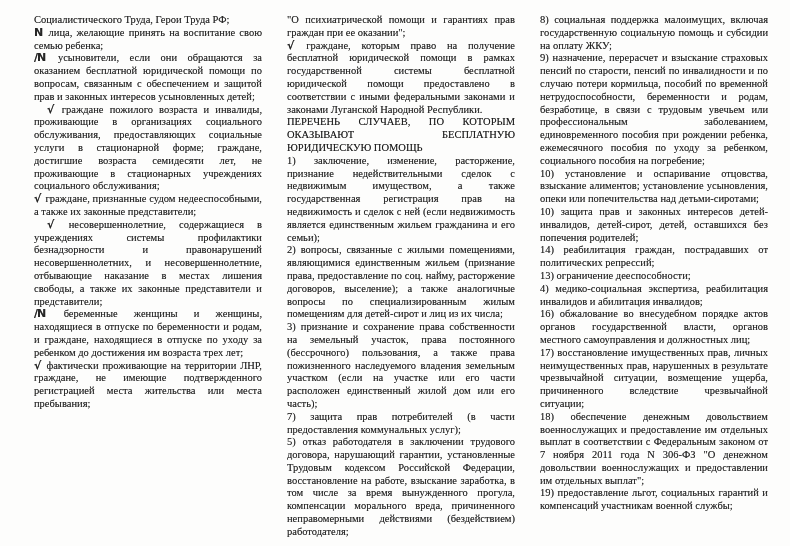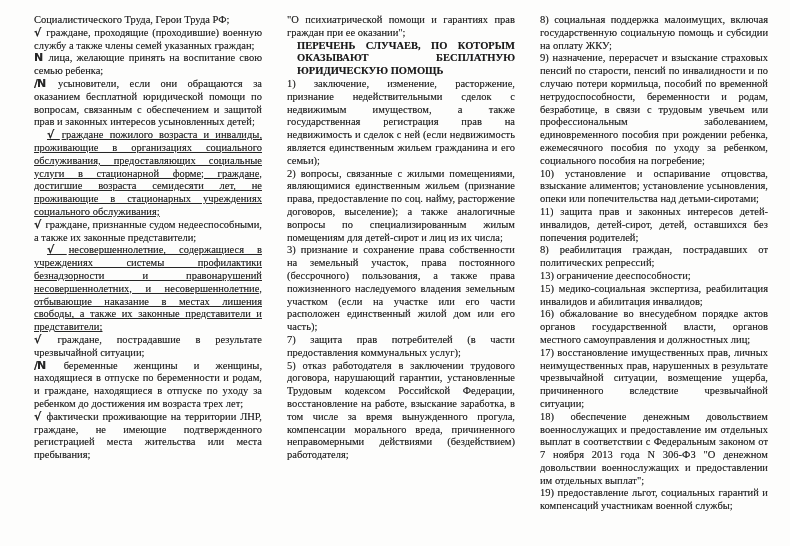--- a/index.html
+++ b/index.html
@@ -24,64 +24,62 @@
     overflow: hidden;
   }
   .para {
     font-size: 10.5px;
     line-height: 12.8px;
     text-align: justify;
     color: #262626;
     text-shadow: 0 0 0.45px rgba(45,45,45,0.55);
   }
   .para.heading {
-    font-weight: bold;
+    font-weight: normal;
     color: #1b1b1b;
-    margin-left: 10px;
   }
-  .para.indent { text-indent: 13px; text-decoration: underline; }
+  .para.indent { text-indent: 13px; }
   .marker {
     font-family: "DejaVu Sans", sans-serif;
     font-weight: bold;
     font-size: 11px;
     letter-spacing: -1px;
     padding-right: 2px;
   }
 </style>
 </head>
 <body>
 
 <div class="page">
   <div class="column">
       <p class="para">Социалистического Труда, Герои Труда РФ;</p>
-      <p class="para"><span class="marker">√ </span>граждане, проходящие (проходившие) военную службу а также члены семей указанных граждан;</p>
       <p class="para"><span class="marker">N </span>лица, желающие принять на воспитание свою семью ребенка;</p>
       <p class="para"><span class="marker">/N </span>усыновители, если они обращаются за оказанием бесплатной юридической помощи по вопросам, связанным с обеспечением и защитой прав и законных интересов усыновленных детей;</p>
       <p class="para indent"><span class="marker">√ </span>граждане пожилого возраста и инвалиды, проживающие в организациях социального обслуживания, предоставляющих социальные услуги в стационарной форме; граждане, достигшие возраста семидесяти лет, не проживающие в стационарных учреждениях социального обслуживания;</p>
       <p class="para"><span class="marker">√ </span>граждане, признанные судом недееспособными, а также их законные представители;</p>
       <p class="para indent"><span class="marker">√ </span>несовершеннолетние, содержащиеся в учреждениях системы профилактики безнадзорности и правонарушений несовершеннолетних, и несовершеннолетние, отбывающие наказание в местах лишения свободы, а также их законные представители и представители;</p>
-      <p class="para"><span class="marker">√ </span>граждане, пострадавшие в результате чрезвычайной ситуации;</p>
       <p class="para"><span class="marker">/N </span>беременные женщины и женщины, находящиеся в отпуске по беременности и родам, и граждане, находящиеся в отпуске по уходу за ребенком до достижения им возраста трех лет;</p>
       <p class="para"><span class="marker">√ </span>фактически проживающие на территории ЛНР, граждане, не имеющие подтвержденного регистрацией места жительства или места пребывания;</p>
     </div>
   <div class="column">
       <p class="para">"О психиатрической помощи и гарантиях прав граждан при ее оказании";</p>
+      <p class="para"><span class="marker">√ </span>граждане, которым право на получение бесплатной юридической помощи в рамках государственной системы бесплатной юридической помощи предоставлено в соответствии с иными федеральными законами и законами Луганской Народной Республики.</p>
       <p class="para heading">ПЕРЕЧЕНЬ СЛУЧАЕВ, ПО КОТОРЫМ ОКАЗЫВАЮТ БЕСПЛАТНУЮ ЮРИДИЧЕСКУЮ ПОМОЩЬ</p>
       <p class="para">1) заключение, изменение, расторжение, признание недействительными сделок с недвижимым имуществом, а также государственная регистрация прав на недвижимость и сделок с ней (если недвижимость является единственным жильем гражданина и его семьи);</p>
       <p class="para">2) вопросы, связанные с жилыми помещениями, являющимися единственным жильем (признание права, предоставление по соц. найму, расторжение договоров, выселение); а также аналогичные вопросы по специализированным жилым помещениям для детей-сирот и лиц из их числа;</p>
       <p class="para">3) признание и сохранение права собственности на земельный участок, права постоянного (бессрочного) пользования, а также права пожизненного наследуемого владения земельным участком (если на участке или его части расположен единственный жилой дом или его часть);</p>
       <p class="para">7) защита прав потребителей (в части предоставления коммунальных услуг);</p>
       <p class="para">5) отказ работодателя в заключении трудового договора, нарушающий гарантии, установленные Трудовым кодексом Российской Федерации, восстановление на работе, взыскание заработка, в том числе за время вынужденного прогула, компенсации морального вреда, причиненного неправомерными действиями (бездействием) работодателя;</p>
     </div>
   <div class="column">
       <p class="para">8) социальная поддержка малоимущих, включая государственную социальную помощь и субсидии на оплату ЖКУ;</p>
       <p class="para">9) назначение, перерасчет и взыскание страховых пенсий по старости, пенсий по инвалидности и по случаю потери кормильца, пособий по временной нетрудоспособности, беременности и родам, безработице, в связи с трудовым увечьем или профессиональным заболеванием, единовременного пособия при рождении ребенка, ежемесячного пособия по уходу за ребенком, социального пособия на погребение;</p>
       <p class="para">10) установление и оспаривание отцовства, взыскание алиментов; установление усыновления, опеки или попечительства над детьми-сиротами;</p>
-      <p class="para">11) защита прав и законных интересов детей-инвалидов, детей-сирот, детей, оставшихся без попечения родителей;</p>
-      <p class="para">8) реабилитация граждан, пострадавших от политических репрессий;</p>
+      <p class="para">10) защита прав и законных интересов детей-инвалидов, детей-сирот, детей, оставшихся без попечения родителей;</p>
+      <p class="para">14) реабилитация граждан, пострадавших от политических репрессий;</p>
       <p class="para">13) ограничение дееспособности;</p>
-      <p class="para">15) медико-социальная экспертиза, реабилитация инвалидов и абилитация инвалидов;</p>
+      <p class="para">4) медико-социальная экспертиза, реабилитация инвалидов и абилитация инвалидов;</p>
       <p class="para">16) обжалование во внесудебном порядке актов органов государственной власти, органов местного самоуправления и должностных лиц;</p>
       <p class="para">17) восстановление имущественных прав, личных неимущественных прав, нарушенных в результате чрезвычайной ситуации, возмещение ущерба, причиненного вследствие чрезвычайной ситуации;</p>
-      <p class="para">18) обеспечение денежным довольствием военнослужащих и предоставление им отдельных выплат в соответствии с Федеральным законом от 7 ноября 2013 года N 306-ФЗ "О денежном довольствии военнослужащих и предоставлении им отдельных выплат";</p>
+      <p class="para">18) обеспечение денежным довольствием военнослужащих и предоставление им отдельных выплат в соответствии с Федеральным законом от 7 ноября 2011 года N 306-ФЗ "О денежном довольствии военнослужащих и предоставлении им отдельных выплат";</p>
       <p class="para">19) предоставление льгот, социальных гарантий и компенсаций участникам военной службы;</p>
     </div>
 </div>
 
 </body></html>

